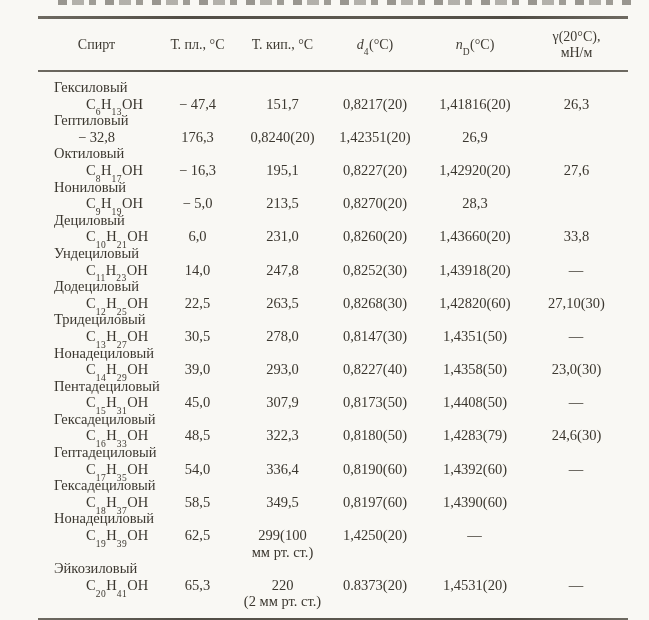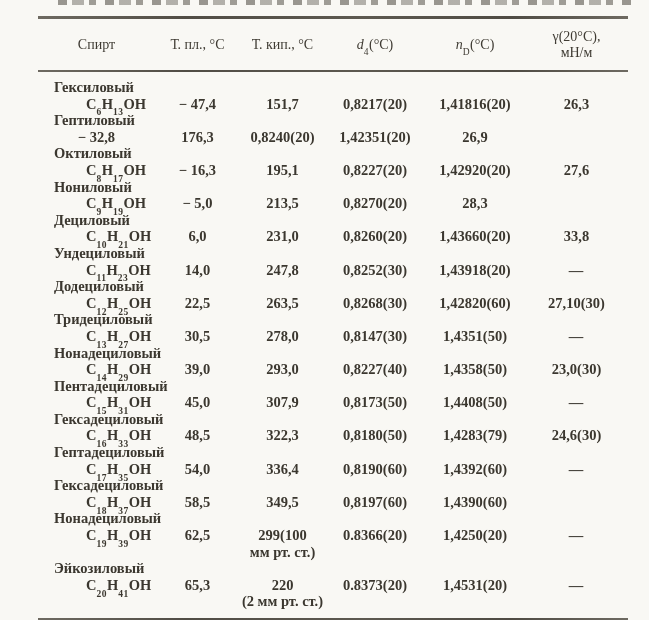--- a/index.html
+++ b/index.html
@@ -40,21 +40,20 @@
   }
   .hdr-grid{min-height:47px;padding:2px 0;}
   .th{
     text-align:center;font-size:14px;line-height:16px;color:#3f3b33;
   }
   .body-grid{
     align-items:start;
     padding:7px 0 8px 0;
     font-size:14.5px;
     line-height:16.6px;
-    font-weight:bold;
   }
   .cell{white-space:pre-line;}
   .name-cell{
     grid-column:1 / -1;
     padding-left:16px;
     text-align:left;
   }
   .formula-cell{padding-left:48px;text-align:left;}
   .num-cell{text-align:center;}
   sub.s{font-size:9.5px;line-height:0;position:relative;top:3px;letter-spacing:.5px;}
@@ -171,21 +170,20 @@
         <div class="cell formula-cell"><span>C</span><sub class="s">18</sub><span>H</span><sub class="s">37</sub><span>OH</span></div>
         <div class="cell num-cell">58,5</div>
         <div class="cell num-cell">349,5</div>
         <div class="cell num-cell">0,8197(60)</div>
         <div class="cell num-cell">1,4390(60)</div>
         <div class="cell name-cell">Нонадециловый</div>
         <div class="cell formula-cell"><span>C</span><sub class="s">19</sub><span>H</span><sub class="s">39</sub><span>OH</span></div>
         <div class="cell num-cell">62,5</div>
         <div class="cell num-cell">299(100
 мм рт. ст.)</div>
-        <div class="cell num-cell">0.8366(20)</div>
         <div class="cell num-cell">1,4250(20)</div>
         <div class="cell num-cell dash">—</div>
         <div class="cell name-cell">Эйкозиловый</div>
         <div class="cell formula-cell"><span>C</span><sub class="s">20</sub><span>H</span><sub class="s">41</sub><span>OH</span></div>
         <div class="cell num-cell">65,3</div>
         <div class="cell num-cell">220
 (2 мм рт. ст.)</div>
         <div class="cell num-cell">0.8373(20)</div>
         <div class="cell num-cell">1,4531(20)</div>
         <div class="cell num-cell dash">—</div>

